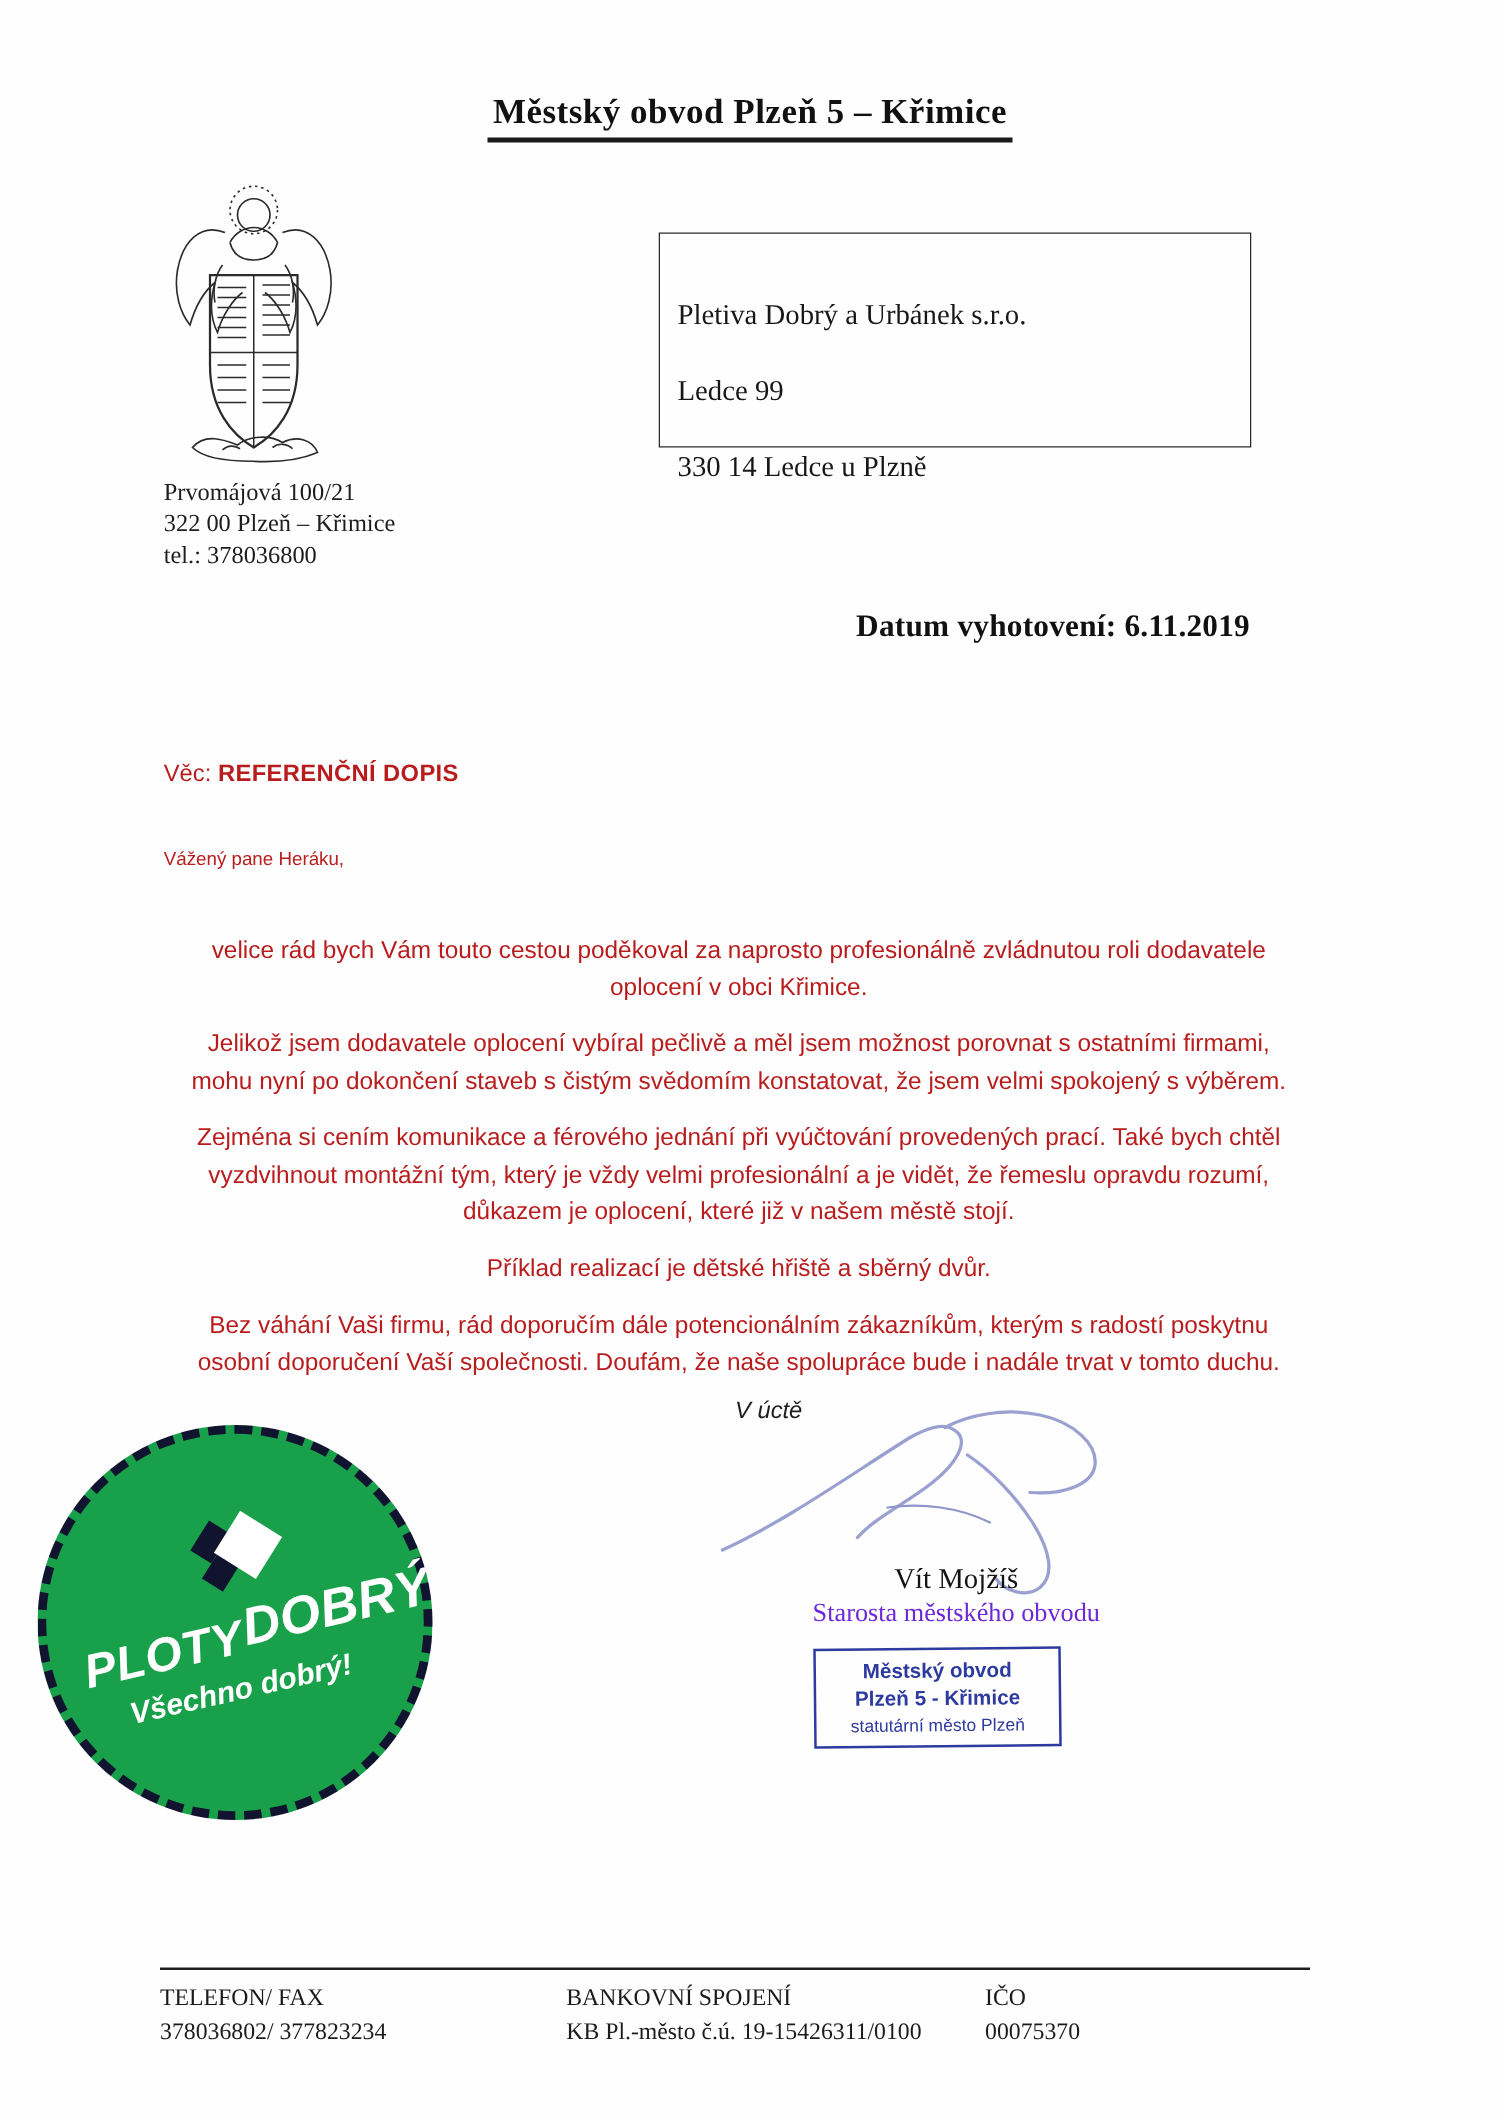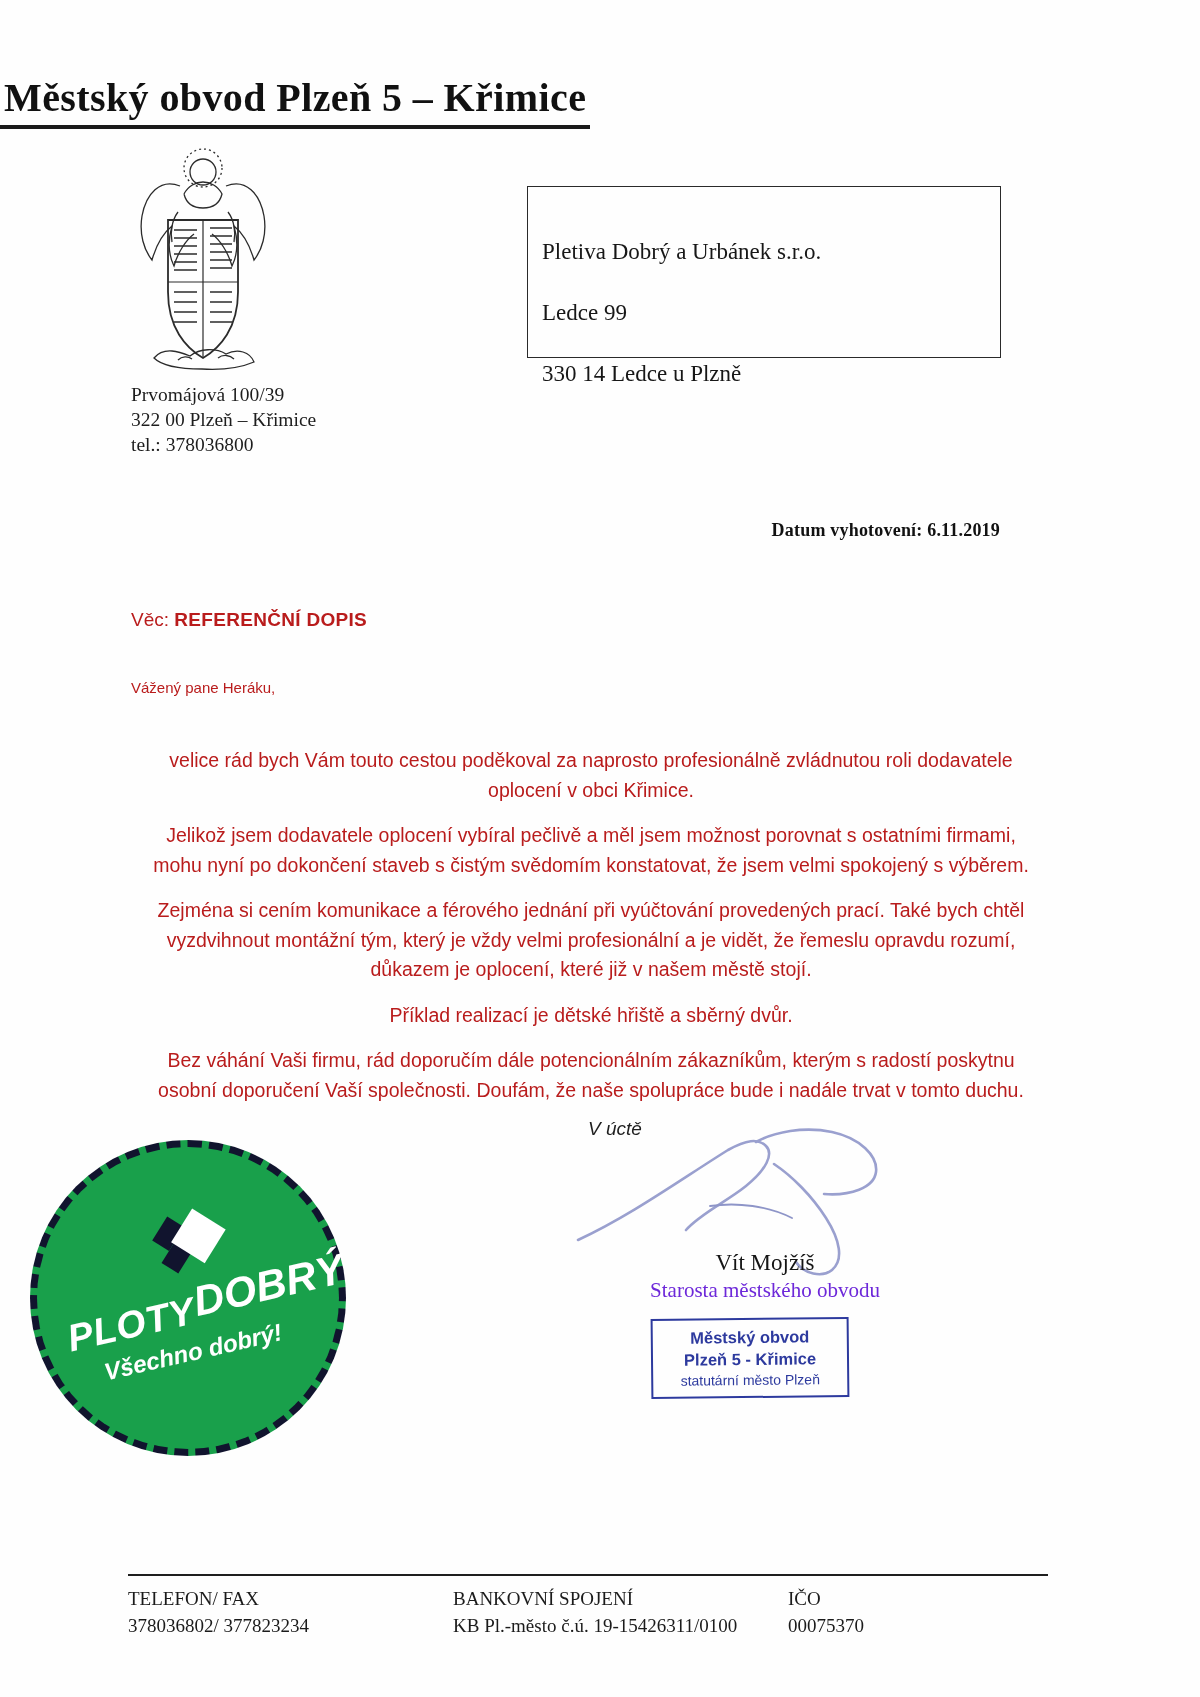--- a/index.html
+++ b/index.html
@@ -22,24 +22,24 @@
     height: 1697px;
     background: #fefefe;
   }
 
   
   .doc-title {
     position: absolute;
     top: 74px;
     left: 0;
     width: 1200px;
-    text-align: left;
+    text-align: center;
     font-family: "Liberation Serif", "DejaVu Serif", serif;
     font-weight: bold;
-    font-size: 40px;
+    font-size: 28px;
     letter-spacing: 0.4px;
     color: #111;
   }
   .doc-title .t-inner {
     display: inline-block;
     padding: 0 4px 4px 4px;
     border-bottom: 4px solid #1a1a1a;
   }
 
   
@@ -77,23 +77,23 @@
     line-height: 33px;
     margin-bottom: 28px;
     color: #171717;
   }
   .recipient-box .r-line:last-child { margin-bottom: 0; }
 
   
   .date-line {
     position: absolute;
     right: 200px;
-    top: 520px;
-    font-weight: bold;
-    font-size: 18px;
+    top: 488px;
+    font-weight: bold;
+    font-size: 25px;
     letter-spacing: 0.2px;
     color: #111;
   }
 
   
   .letter {
     position: absolute;
     left: 131px;
     top: 605px;
     width: 920px;
@@ -300,21 +300,21 @@
         <path d="M82 150 L104 150 M82 160 L104 160 M82 170 L104 170 M82 180 L104 180"></path>
 
         <path d="M26 216 C36 204 52 210 62 214 C72 206 88 206 98 212 C110 206 122 210 126 220 C112 226 92 228 74 227 C52 227 34 224 26 216 Z"></path>
         <path d="M50 218 C54 214 60 214 64 217"></path>
         <path d="M90 216 C95 212 102 213 106 217"></path>
       </g>
     </svg>
   </div>
 
   <div class="sender">
-    <div>Prvomájová 100/39</div>
+    <div>Prvomájová 100/21</div>
     <div>322 00 Plzeň – Křimice</div>
     <div>tel.: 378036800</div>
   </div>
 
   <div class="recipient-box">
     <div class="r-line">Pletiva Dobrý a Urbánek s.r.o.</div>
     <div class="r-line">Ledce 99</div>
     <div class="r-line">330 14 Ledce u Plzně</div>
   </div>
 

